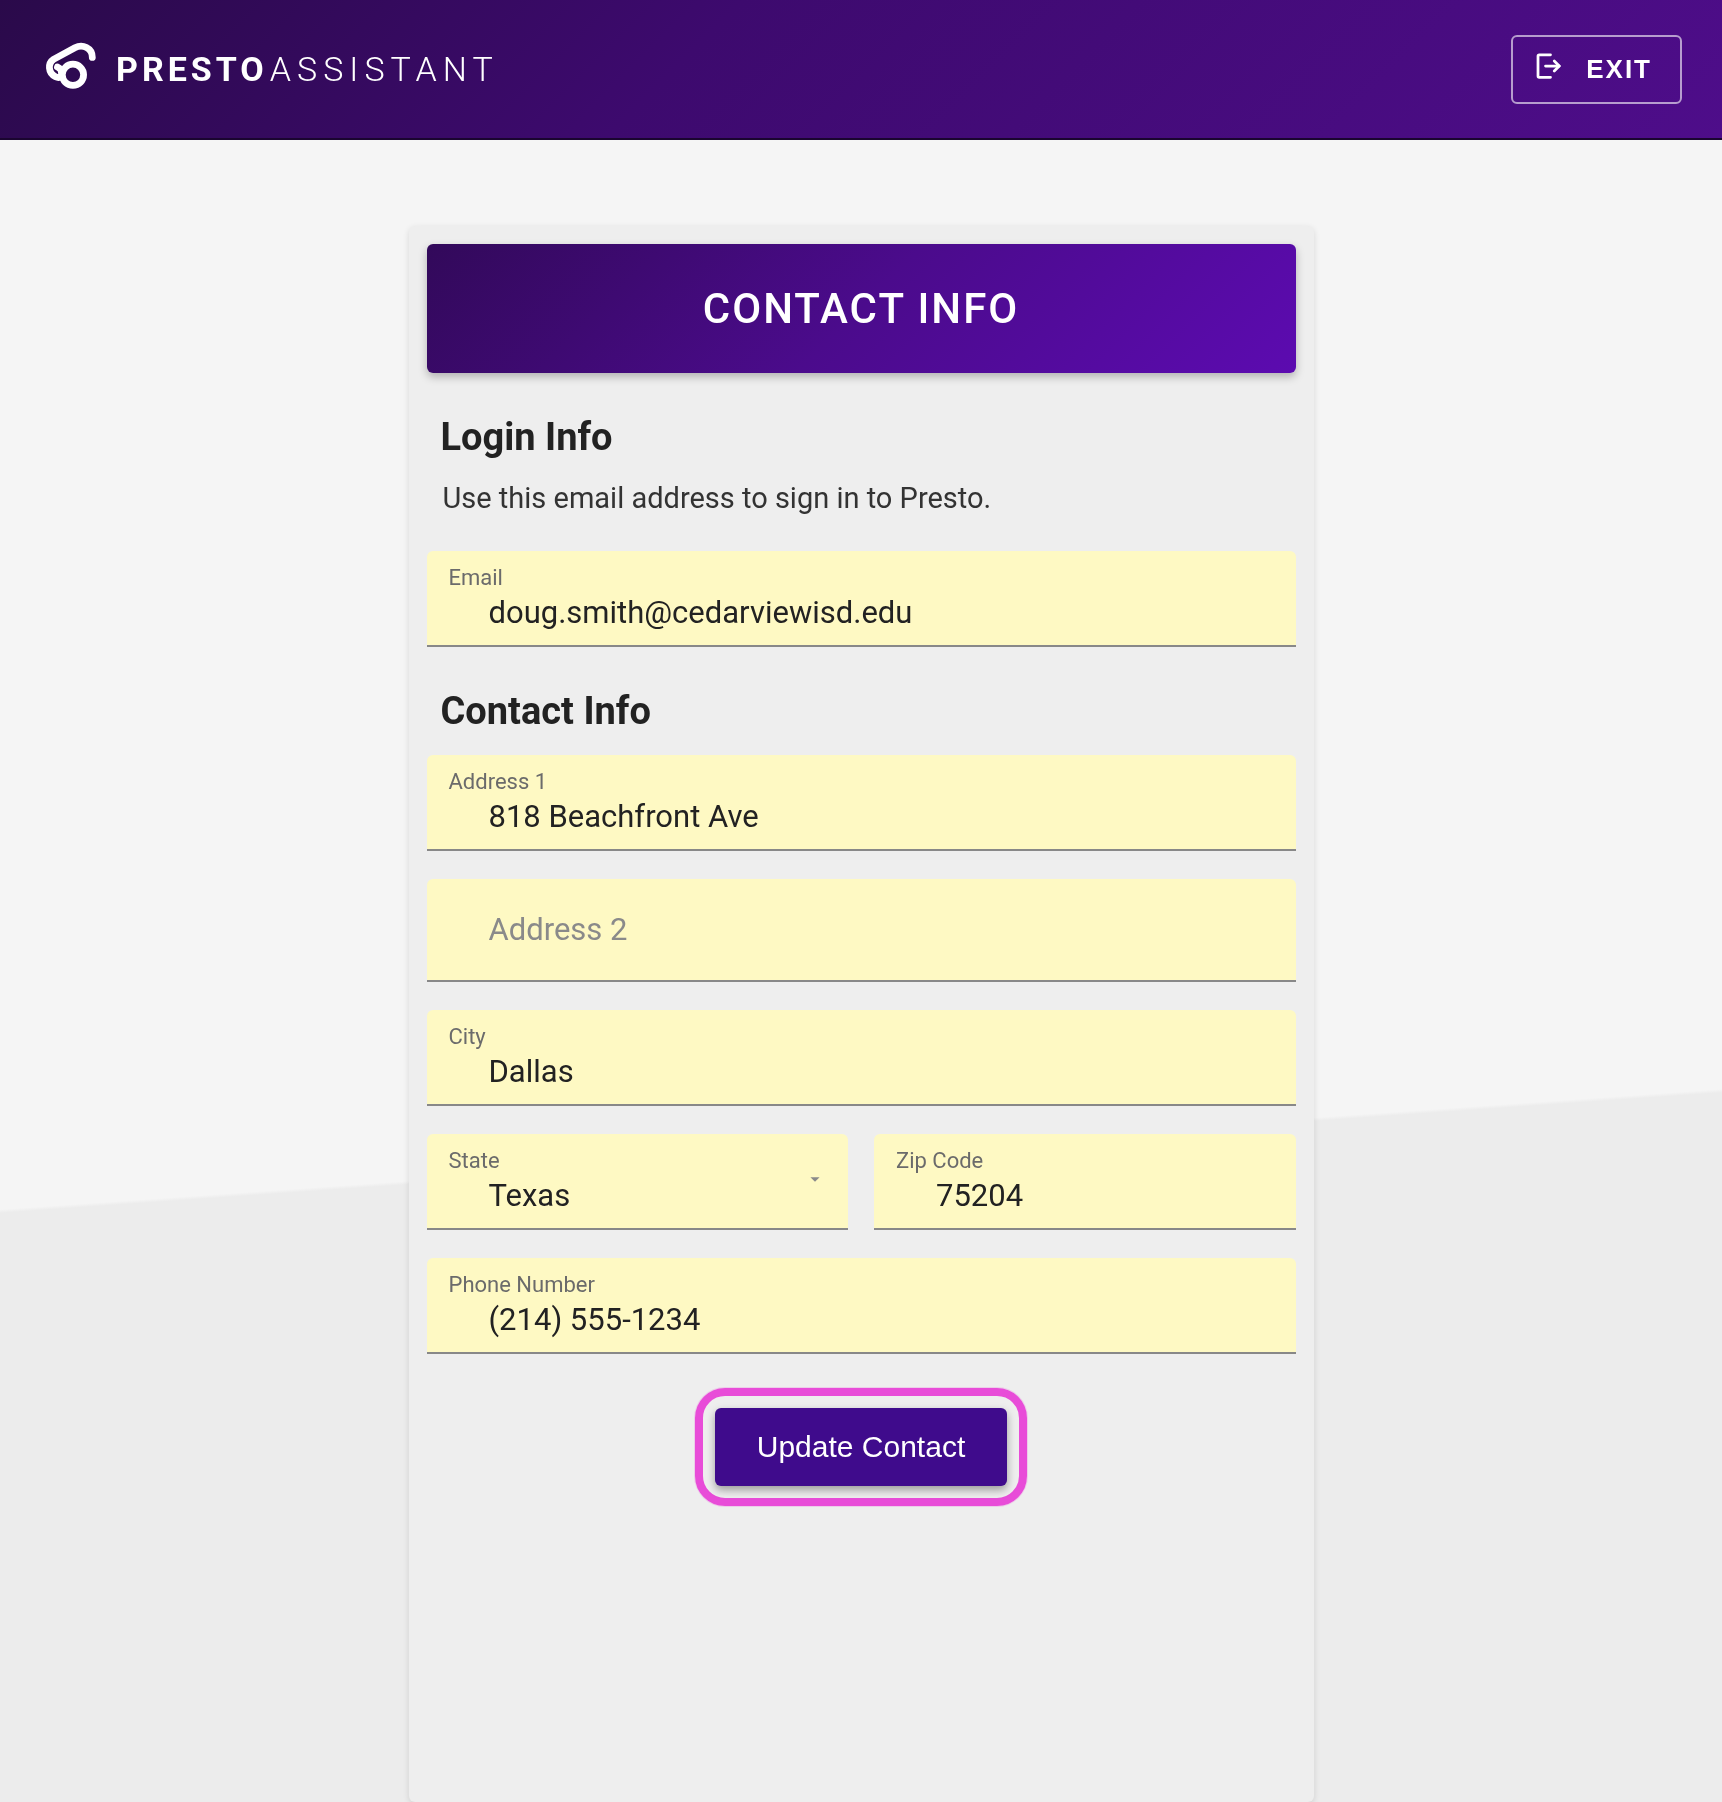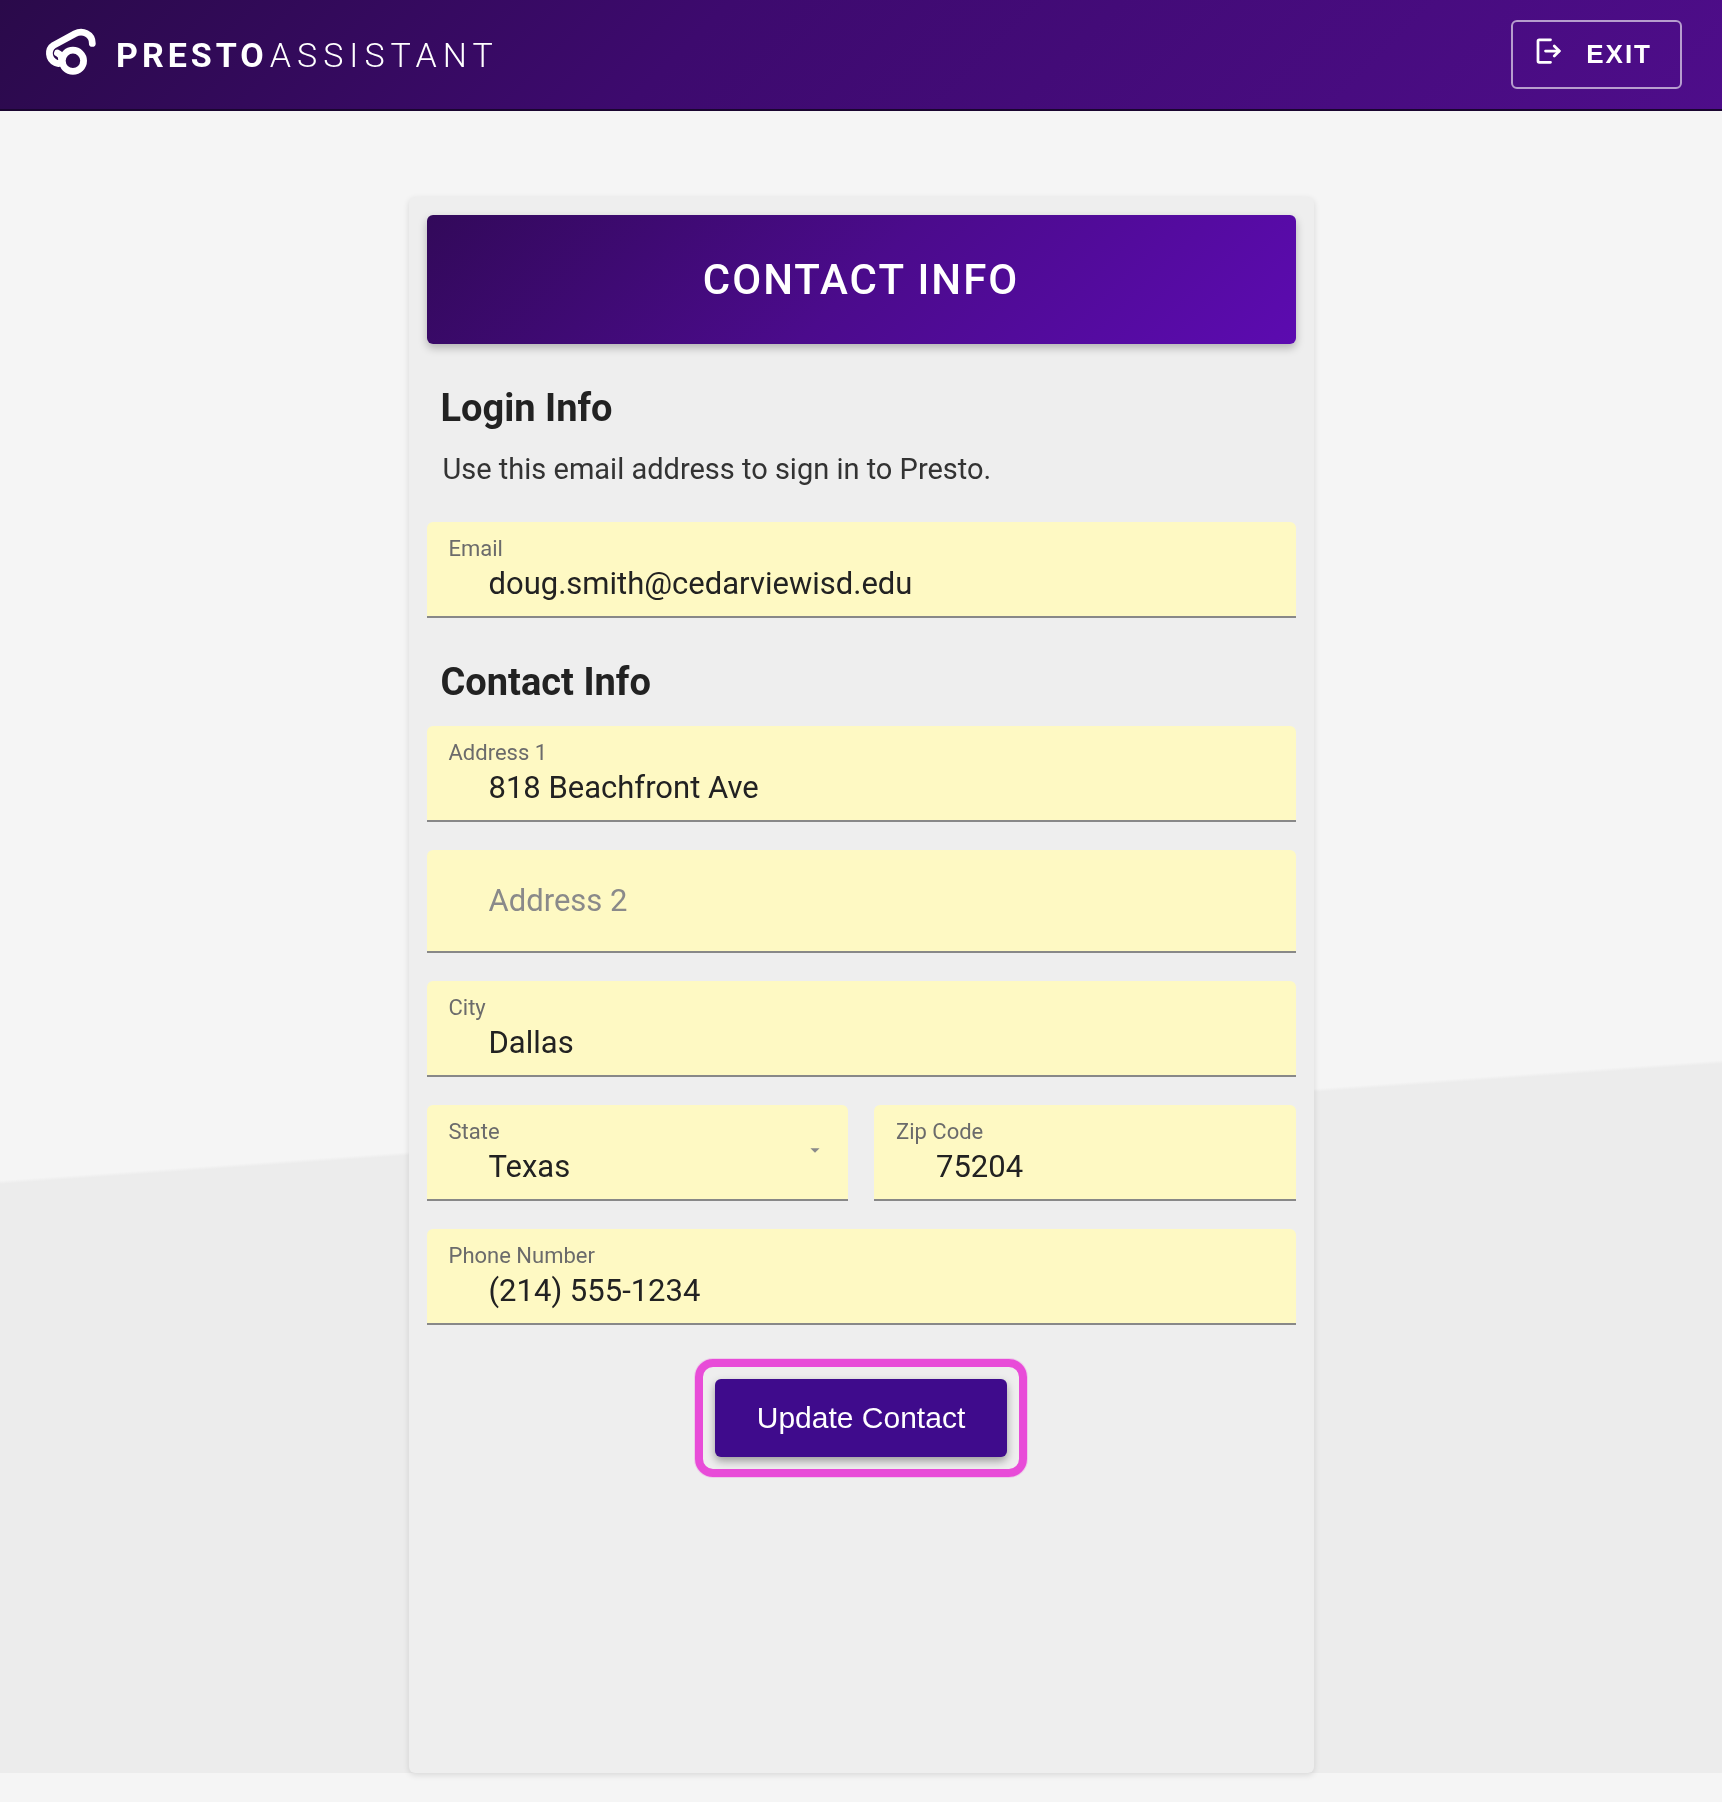--- a/index.html
+++ b/index.html
@@ -9,21 +9,21 @@
     }
     body {
       font-family: -apple-system, BlinkMacSystemFont, "Segoe UI", Roboto, "Helvetica Neue", Arial, sans-serif;
       background: #f5f5f5;
       width: 1722px;
       height: 1802px;
       overflow: hidden;
     }
     .header {
       background: linear-gradient(135deg, #2a0a4a 0%, #3d0a6e 40%, #4e0d8a 100%);
-      height: 111px;
+      height: 140px;
       display: flex;
       align-items: center;
       justify-content: space-between;
       padding: 0 40px;
       border-bottom: 2px solid #1a0530;
     }
     .logo-wrap {
       display: flex;
       align-items: center;
       gap: 14px;
@@ -164,21 +164,21 @@
     }
     .select-caret svg { width: 22px; height: 22px; }
 
     .submit-wrap {
       display: flex;
       justify-content: center;
       padding: 6px 0 12px 0;
     }
     .highlight-ring {
       border: 8px solid #e84cd8;
-      border-radius: 18px;
+      border-radius: 30px;
       padding: 12px;
       display: inline-block;
       box-shadow: 0 0 0 1px rgba(232,76,216,0.2);
     }
     .submit-btn {
       background: #3f0b8c;
       color: #fff;
       border: none;
       border-radius: 6px;
       font-size: 30px;

